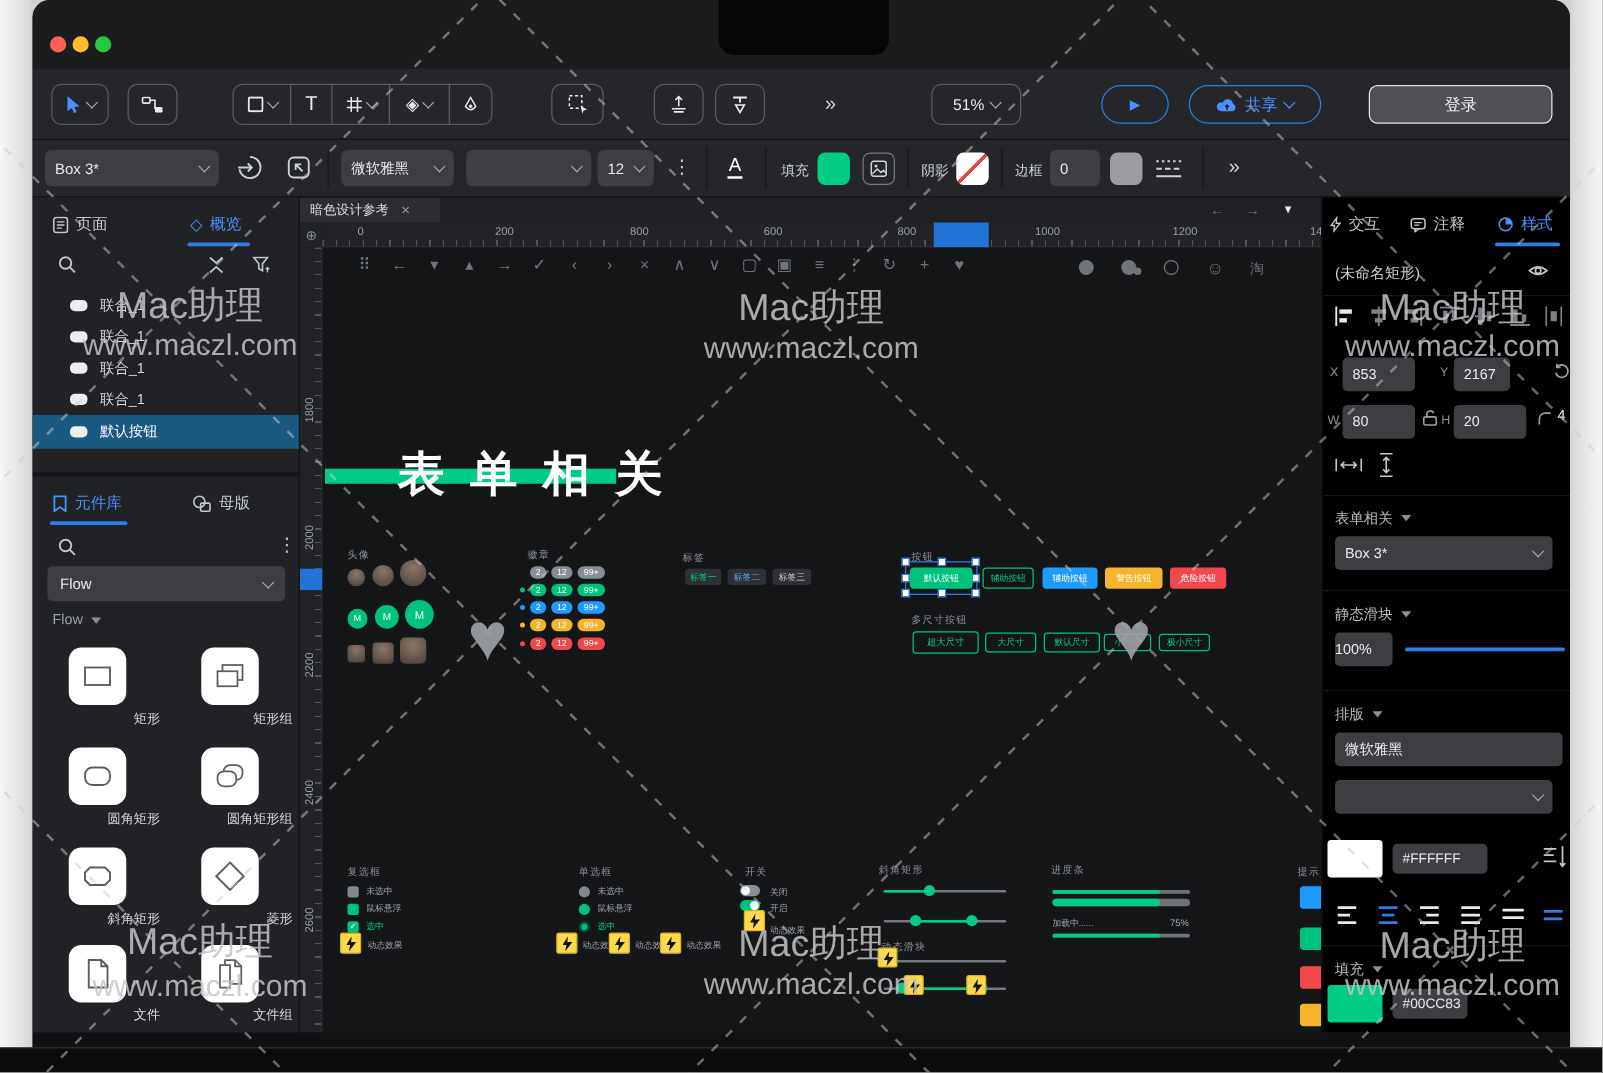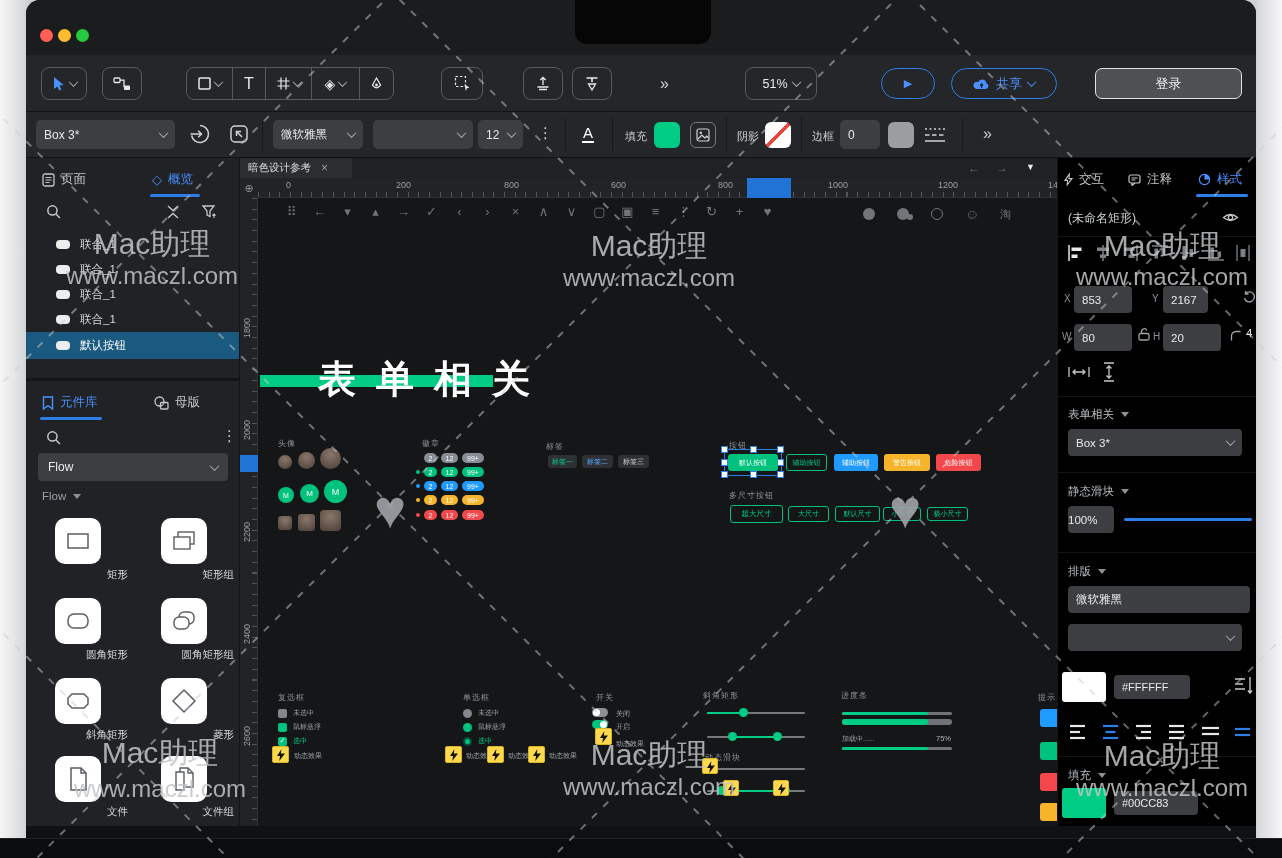--- a/index.html
+++ b/index.html
@@ -784,21 +784,21 @@
               <line x1="0" y1="11" x2="15" y2="11"></line>
             </g>
       </svg>
       <span class="rdiv" style="top:598px"></span>
 
       <div class="rlab" style="left:10px;top:610px">
         <span>填充</span>
         <span class="caret"></span>
       </div>
       <span class="p" style="left:4px;top:630px;width:44px;height:30px;background:#00cc83;border-radius:3px"></span>
-      <div class="rinp" style="left:56px;top:633px;width:84px;height:24px;font-size:11px">
+      <div class="rinp" style="left:56px;top:633px;width:60px;height:24px;font-size:11px">
             <span>#00CC83</span>
           </div>
     </aside>
   </div>
 
   <div class="window-bottom"></div>
 </div>
 
 <div class="bezel-bottom"></div>
 

